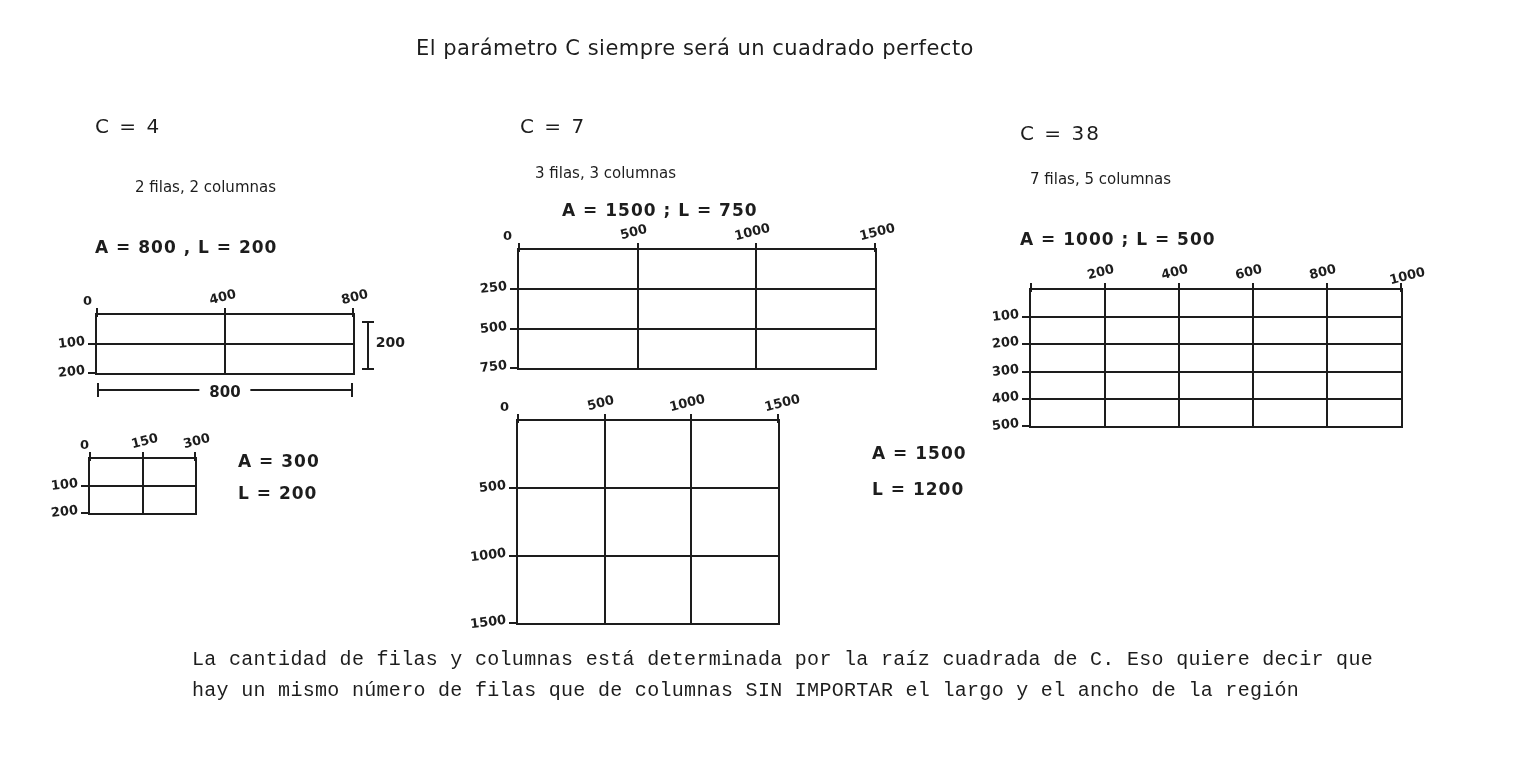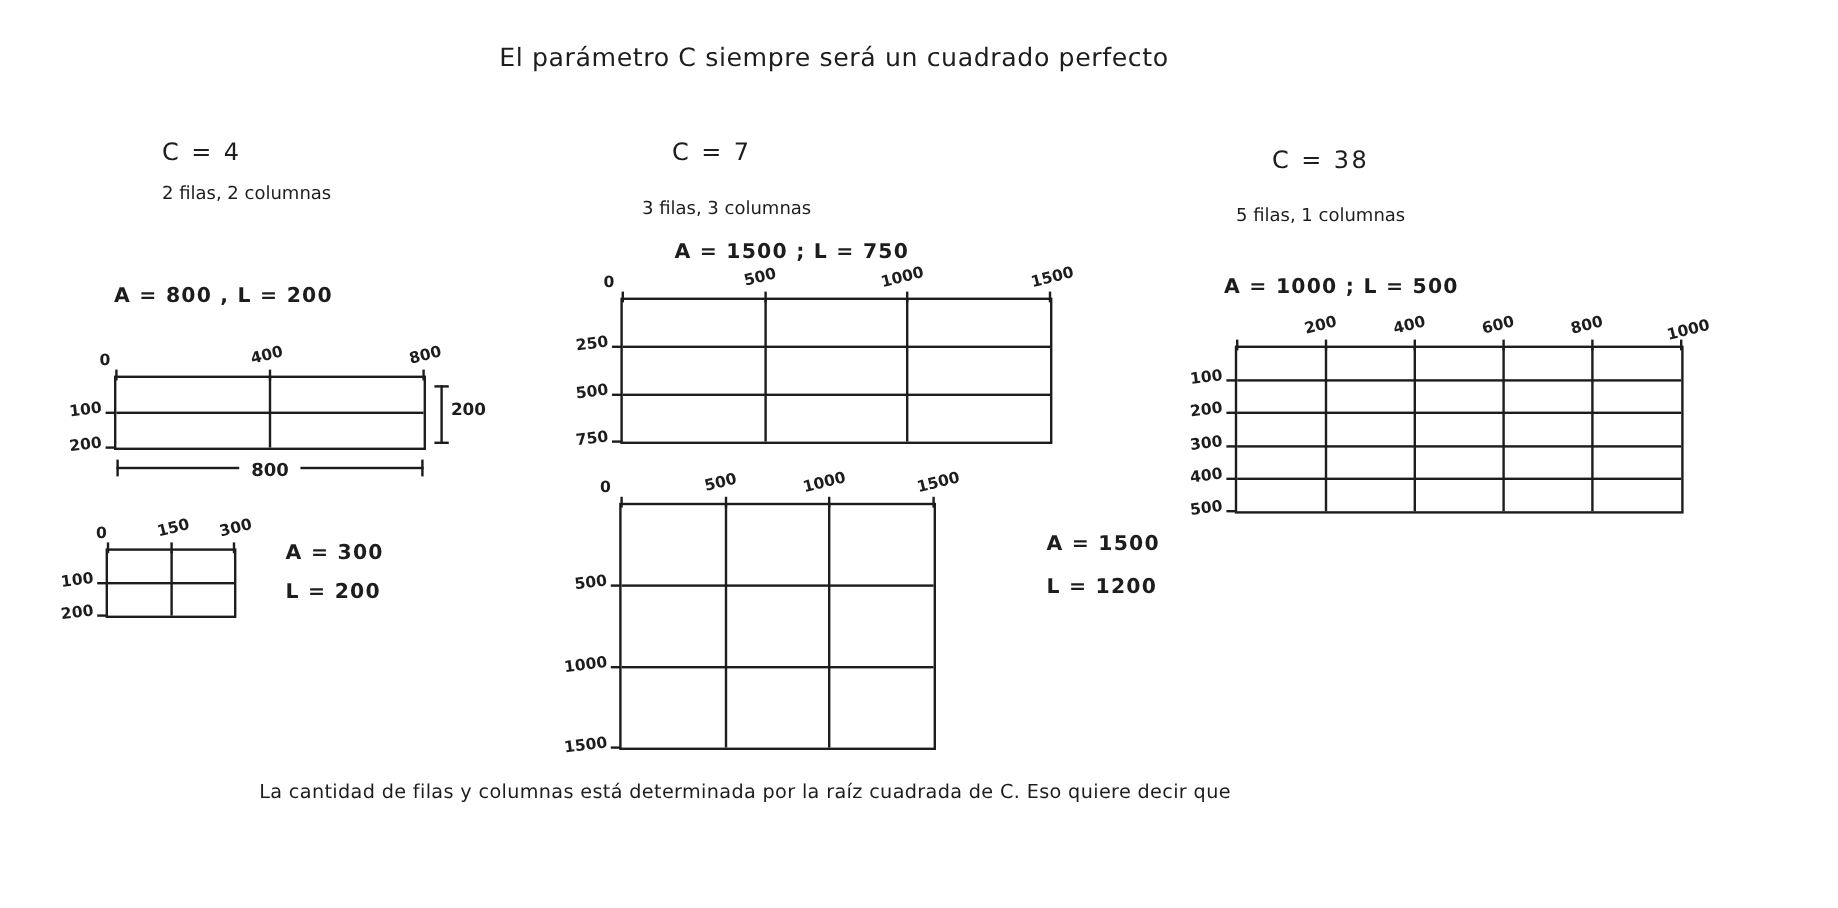--- a/index.html
+++ b/index.html
@@ -21,21 +21,20 @@
     top: 36px;
     text-align: center;
     font-size: 21px;
     letter-spacing: 0.5px;
   }
   .heading {
     position: absolute;
     font-size: 20px;
     letter-spacing: 2px;
     white-space: nowrap;
-    margin-left: 40px;
   }
   .subheading {
     position: absolute;
     font-size: 15px;
     white-space: nowrap;
   }
   .params {
     position: absolute;
     font-size: 17px;
     font-weight: bold;
@@ -149,37 +148,38 @@
     bottom: -28px;
     left: 50%;
     transform: translateX(-50%);
     background: #ffffff;
     padding: 0 10px;
     font-size: 15px;
     font-weight: bold;
   }
   .footer {
     position: absolute;
-    left: 216px;
+    left: 192px;
     top: 644px;
-    font-size: 16px;
+    font-size: 20px;
     line-height: 31px;
     letter-spacing: 0.3px;
     white-space: nowrap;
+    font-family: Liberation Mono, monospace;
   }
 </style>
 </head>
 <body>
 
 <div class="canvas">
 
   <div class="title">El parámetro C siempre será un cuadrado perfecto</div>
 
   <div class="heading" style="left:95px; top:114px">C = 4</div>
-  <div class="subheading" style="left:135px; top:152px">2 filas, 2 columnas</div>
+  <div class="subheading" style="left:135px; top:178px">2 filas, 2 columnas</div>
   <div class="params" style="left:95px; top:237px">A = 800 ,   L = 200</div>
 
   <div class="grid" style="left:95px; top:313px; width:260px; height:62px">
     <span class="xlab straight" style="left:-14px">0</span>
     <span class="xlab" style="left:calc(50% - 16px)">400</span>
     <span class="xlab" style="left:calc(100% - 12px)">800</span>
     <span class="ylab" style="top:calc(50% - 9px)">100</span>
     <span class="ylab" style="top:calc(100% - 9px)">200</span>
     <div class="dim-v"></div>
     <span class="dim-v-label">200</span>
@@ -253,21 +253,21 @@
       <div class="tick-top" style="left: calc(0% - 1px);"></div>
       <div class="tick-top" style="left: calc(33.3333% - 1px);"></div>
       <div class="tick-top" style="left: calc(66.6667% - 1px);"></div>
       <div class="tick-top" style="left: calc(100% - 1px);"></div>
       <div class="tick-left" style="top: calc(33.3333% - 1px);"></div>
       <div class="tick-left" style="top: calc(66.6667% - 1px);"></div>
       <div class="tick-left" style="top: calc(100% - 1px);"></div>
     </div>
 
   <div class="heading" style="left:1020px; top:121px">C = 38</div>
-  <div class="subheading" style="left:1030px; top:170px">5 filas, 1 columnas</div>
+  <div class="subheading" style="left:1030px; top:170px">7 filas, 5 columnas</div>
   <div class="params" style="left:1020px; top:229px">A = 1000  ;   L = 500</div>
 
   <div class="grid" style="left:1029px; top:288px; width:374px; height:140px">
     <span class="xlab" style="left:calc(20% - 18px)">200</span>
     <span class="xlab" style="left:calc(40% - 18px)">400</span>
     <span class="xlab" style="left:calc(60% - 18px)">600</span>
     <span class="xlab" style="left:calc(80% - 18px)">800</span>
     <span class="xlab" style="left:calc(100% - 12px); top:-22px">1000</span>
     <span class="ylab" style="top:calc(20% - 9px)">100</span>
     <span class="ylab" style="top:calc(40% - 9px)">200</span>
@@ -290,15 +290,16 @@
       <div class="tick-top" style="left: calc(100% - 1px);"></div>
       <div class="tick-left" style="top: calc(20% - 1px);"></div>
       <div class="tick-left" style="top: calc(40% - 1px);"></div>
       <div class="tick-left" style="top: calc(60% - 1px);"></div>
       <div class="tick-left" style="top: calc(80% - 1px);"></div>
       <div class="tick-left" style="top: calc(100% - 1px);"></div>
     </div>
 
   <div class="footer">
     <div>La cantidad de filas y columnas está determinada por la raíz cuadrada de C. Eso quiere decir que</div>
+    <div>hay un mismo número de filas que de columnas SIN IMPORTAR el largo y el ancho de la región</div>
   </div>
 
 </div>
 
 </body></html>

